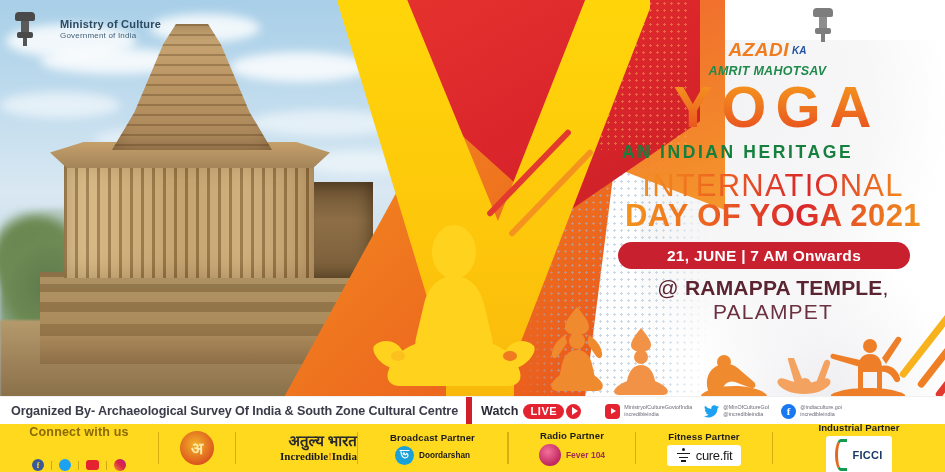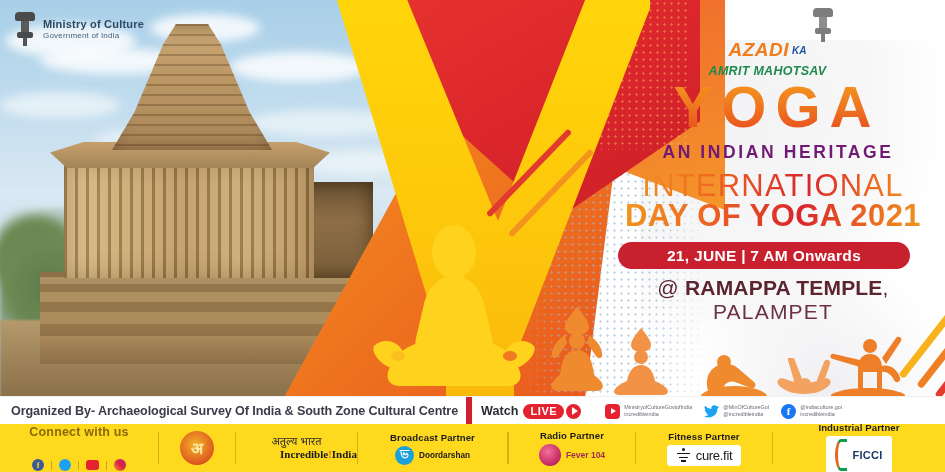--- a/index.html
+++ b/index.html
@@ -98,21 +98,21 @@
   
   .stripe{position:absolute;border-radius:4px;transform-origin:center;}
   .s1{left:470px;top:170px;width:118px;height:6px;background:#e23a2e;transform:rotate(-46deg);}
   .s2{left:492px;top:190px;width:118px;height:6px;background:#f4941f;transform:rotate(-46deg);}
   
   .s3{left:880px;top:330px;width:110px;height:7px;background:#f7b21c;transform:rotate(-52deg);}
   .s4{left:898px;top:340px;width:110px;height:7px;background:#ef7f22;transform:rotate(-52deg);}
   .s5{left:916px;top:350px;width:110px;height:7px;background:#e23a2e;transform:rotate(-52deg);}
 
   
-  .gov-logo{position:absolute;display:flex;align-items:center;gap:7px;}
+  .gov-logo{position:absolute;display:flex;align-items:center;gap:24px;}
   .gov-left{left:14px;top:12px;}
   .gov-right{left:812px;top:8px;}
   .emblem{width:22px;height:34px;position:relative;flex:0 0 auto;}
   .emblem .cap{position:absolute;left:1px;top:0;width:20px;height:9px;
     background:#4a4a4a;border-radius:4px 4px 2px 2px;}
   .emblem .neck{position:absolute;left:7px;top:9px;width:8px;height:11px;background:#5a5a5a;}
   .emblem .base{position:absolute;left:3px;top:20px;width:16px;height:6px;background:#4a4a4a;border-radius:2px;}
   .emblem .stem{position:absolute;left:9px;top:26px;width:4px;height:8px;background:#555;}
   .gov-txt{line-height:1.15;}
   .gov-t1{font-size:11px;font-weight:700;color:#2d4a63;letter-spacing:.2px;}
@@ -126,22 +126,22 @@
   .azadi{position:absolute;left:705px;top:40px;width:125px;text-align:center;line-height:1;}
   .azadi .l1{font-size:19px;font-weight:800;font-style:italic;color:#f07c1e;letter-spacing:.5px;}
   .azadi .ka{font-size:10px;font-weight:800;font-style:italic;color:#1f4f9c;margin-left:3px;vertical-align:2px;}
   .azadi .l2{font-size:12.5px;font-weight:800;font-style:italic;color:#1f8a4c;letter-spacing:.3px;margin-top:6px;}
 
   
   .yoga{position:absolute;left:622px;top:78px;width:310px;text-align:center;
     font-size:58px;font-weight:800;letter-spacing:9px;line-height:1;
     background:linear-gradient(to bottom,#f59a1e 0%,#ef7a1f 45%,#e8481f 100%);
     -webkit-background-clip:text;background-clip:text;color:transparent;}
-  .heritage{position:absolute;left:622px;top:142px;width:312px;text-align:center;
-    font-size:17.5px;font-weight:700;letter-spacing:2.6px;color:#701a75;}
+  .heritage{position:absolute;left:622px;top:142px;width:312px;text-align:left;
+    font-size:17.5px;font-weight:700;letter-spacing:2.6px;color:#15803d;}
   .intl{position:absolute;left:608px;top:170px;width:330px;text-align:center;
     font-size:31px;font-weight:400;letter-spacing:1.2px;line-height:1.05;
     background:linear-gradient(100deg,#f2a31d 0%,#ef6a20 30%,#d9252b 60%,#ef7a1f 85%,#f0a520 100%);
     -webkit-background-clip:text;background-clip:text;color:transparent;}
   .doy{position:absolute;left:608px;top:200px;width:330px;text-align:center;
     font-size:31px;font-weight:800;letter-spacing:.4px;line-height:1.05;
     background:linear-gradient(100deg,#f4a01c 0%,#ee6a20 28%,#d9252b 58%,#ec7220 82%,#f2a11d 100%);
     -webkit-background-clip:text;background-clip:text;color:transparent;}
   .datepill{position:absolute;left:618px;top:242px;width:292px;height:27px;
     background:#c9202f;border-radius:14px;display:flex;align-items:center;justify-content:center;
@@ -198,21 +198,21 @@
   .soc.tw{background:#1da1f2;}
   .soc.yt{background:#e52330;border-radius:3px;width:13px;height:10px;}
   .soc.ig{background:linear-gradient(45deg,#f09433,#dc2743,#bc1888);}
   .socsep{width:1px;height:9px;background:rgba(160,120,0,.5);}
 
   .india-logo{width:34px;height:34px;border-radius:50%;
     background:radial-gradient(circle at 45% 40%,#f3b32a,#e2691f 58%,#c9281f 100%);
     display:flex;align-items:center;justify-content:center;}
   .india-logo span{color:#ffe9a8;font-size:16px;font-weight:800;font-family:"Liberation Serif",serif;}
   .incredible{text-align:center;line-height:1.15;}
-  .inc-hi{font-size:11px;font-weight:400;color:#2a2a2a;font-family:"Liberation Serif",serif;}
+  .inc-hi{font-size:15px;font-weight:700;color:#2a2a2a;font-family:"Liberation Serif",serif;text-align:right;}
   .inc-en{font-size:11px;font-weight:700;color:#1a1a1a;font-family:"Liberation Serif",serif;margin-left:44px;}
   .inc-en i{color:#e2691f;font-style:normal;}
 
   .logorow{display:flex;align-items:center;gap:5px;}
   .dd-circ{width:19px;height:19px;border-radius:50%;background:#1ba0d8;display:flex;
     align-items:center;justify-content:center;color:#fff;font-size:12px;font-weight:800;
     font-family:"Liberation Serif",serif;}
   .dd-txt{font-size:8.2px;font-weight:700;color:#1a1a1a;}
   .mx-circ{width:18px;height:18px;border-radius:50%;background:#2196f3;display:flex;align-items:center;justify-content:center;}
   .mx-circ::after{content:"";border-left:7px solid #fff;border-top:4.5px solid transparent;border-bottom:4.5px solid transparent;margin-left:2px;}

